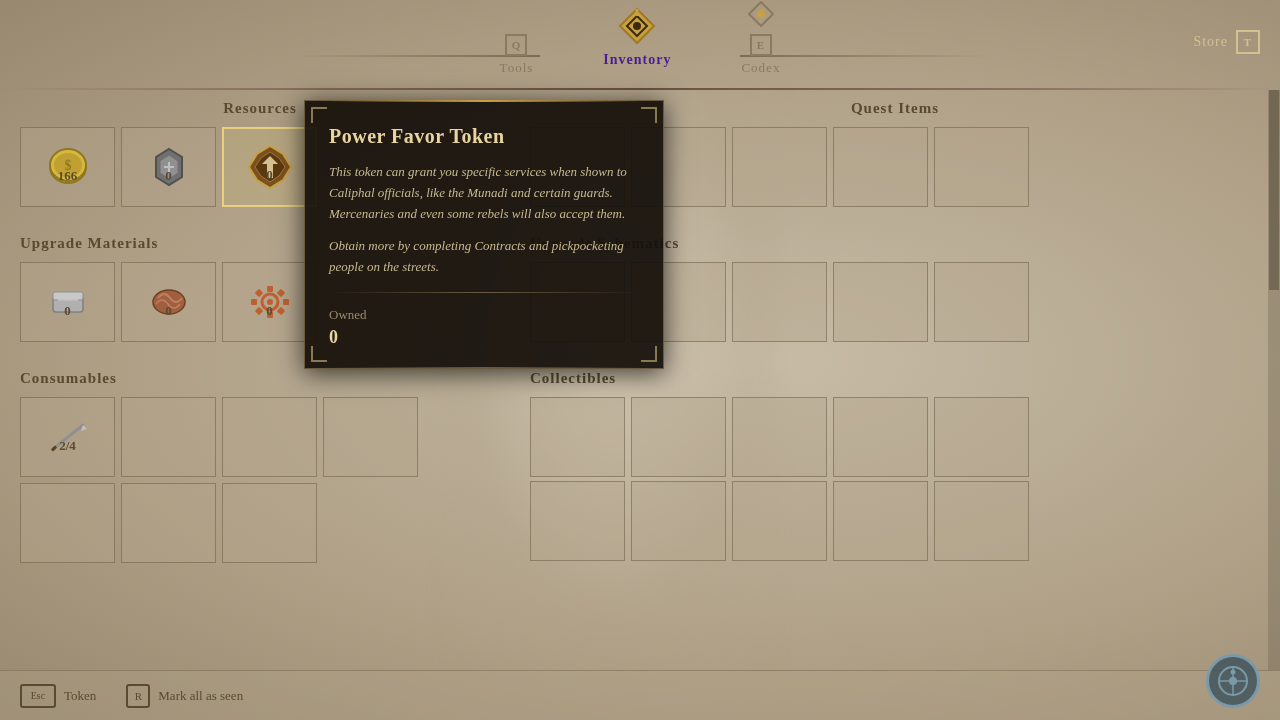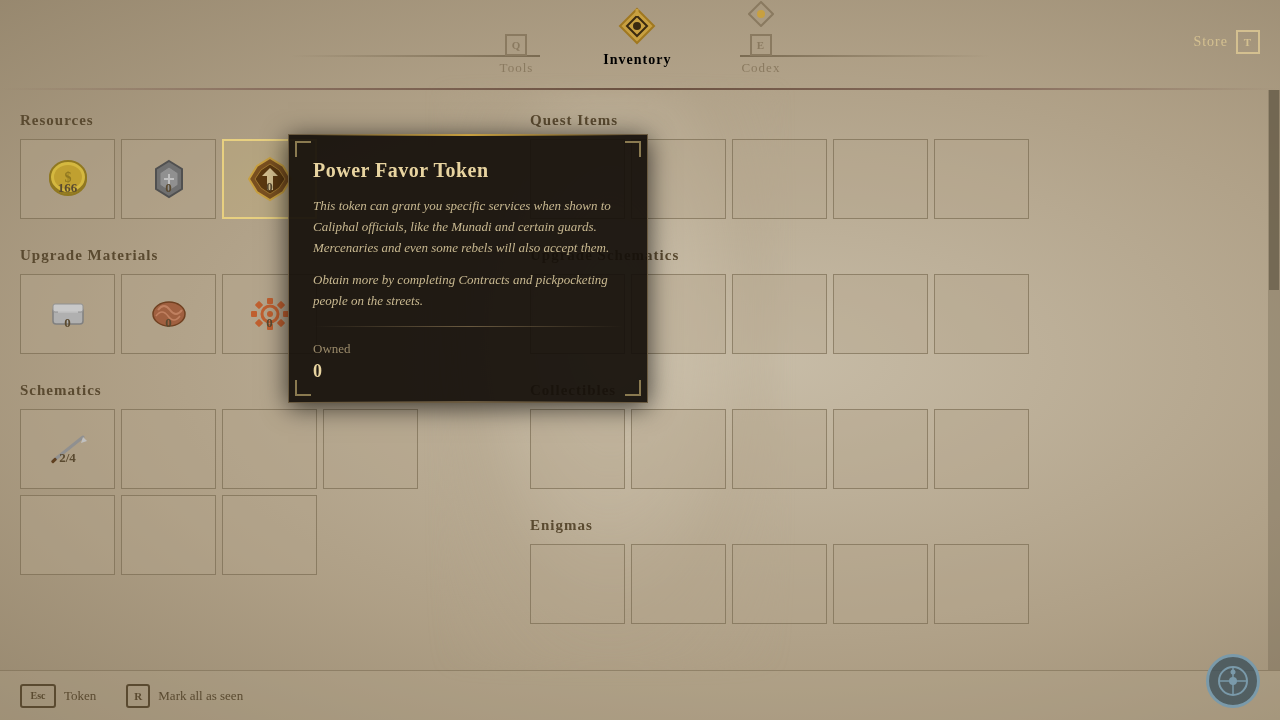--- a/index.html
+++ b/index.html
@@ -119,21 +119,22 @@
     .section-title {
       color: #5a4a30;
       font-size: 15px;
       font-weight: bold;
       letter-spacing: 1px;
       margin-bottom: 10px;
       margin-top: 28px;
     }
 
     .section-title:first-child {
-      margin-top: 12px;
+      margin-top: 0;
+      text-align: center;
     }
 
     .items-grid {
       display: flex;
       flex-wrap: wrap;
       gap: 6px;
       margin-bottom: 4px;
     }
 
     .item-slot {
@@ -198,28 +199,27 @@
       left: 1px;
       right: 1px;
       height: 200px;
       background: rgba(100,90,70,0.7);
     }
 
     
     .tooltip-overlay {
       position: absolute;
       top: 100px;
-      left: 288px;
+      left: 304px;
       width: 360px;
       background: rgba(20, 15, 10, 0.93);
       border: 1px solid #6a5a40;
       padding: 24px 24px 20px;
       z-index: 100;
       box-shadow: 0 4px 24px rgba(0,0,0,0.7);
-      margin-top: 34px;
     }
 
     .tooltip-overlay::before {
       content: '';
       position: absolute;
       top: -1px;
       left: 20px;
       right: 20px;
       height: 2px;
       background: linear-gradient(90deg, transparent, #c8a040, transparent);
@@ -308,21 +308,21 @@
     }
 
     .bottom-action .key-hint {
       width: 24px;
       height: 24px;
       border: 2px solid #5a4a30;
       display: flex;
       align-items: center;
       justify-content: center;
       font-size: 11px;
-      font-weight: bold;
+      font-weight: normal;
       border-radius: 3px;
     }
 
     .bottom-action .key-hint.esc {
       width: 36px;
       font-size: 10px;
     }
 
     
     .logo-bottom-right {
@@ -399,21 +399,21 @@
 
   <div class="nav-item nav-item-center" style="position:relative; top:-8px; margin: 0 30px;">
     <div style="display:flex; align-items:center; justify-content:center; width:40px; height:40px; margin-bottom:2px;">
       <svg width="38" height="38" viewBox="0 0 38 38">
         <polygon points="19,2 36,19 19,36 2,19" fill="#c8a040" stroke="#a07820" stroke-width="2"></polygon>
         <polygon points="19,9 29,19 19,29 9,19" fill="none" stroke="#3a2a10" stroke-width="2"></polygon>
         <circle cx="19" cy="19" r="4" fill="#3a2a10"></circle>
         <line x1="19" y1="2" x2="19" y2="9" stroke="#c8a040" stroke-width="3"></line>
       </svg>
     </div>
-    <span style="color:#000000; font-size:14px; letter-spacing:1px; font-weight:bold;">Inventory</span>
+    <span style="color:#4c1d95; font-size:14px; letter-spacing:1px; font-weight:bold;">Inventory</span>
   </div>
 
   <div class="nav-item">
     <div style="display:flex; align-items:center; justify-content:center; width:28px; height:28px; margin-bottom:2px;">
       <svg width="26" height="26" viewBox="0 0 26 26">
         <polygon points="13,1 25,13 13,25 1,13" fill="none" stroke="#8a7a60" stroke-width="2"></polygon>
         <circle cx="13" cy="13" r="4" fill="#c8a040"></circle>
       </svg>
     </div>
     <div class="key-hint">E</div>
@@ -510,21 +510,21 @@
             <rect x="11" y="10" width="6" height="6" rx="1" fill="#c06030" transform="rotate(45,14,13)"></rect>
             <rect x="33" y="10" width="6" height="6" rx="1" fill="#c06030" transform="rotate(45,36,13)"></rect>
             <rect x="11" y="28" width="6" height="6" rx="1" fill="#c06030" transform="rotate(45,14,31)"></rect>
             <rect x="33" y="28" width="6" height="6" rx="1" fill="#c06030" transform="rotate(45,36,31)"></rect>
           </svg>
         </div>
         <span class="item-count">0</span>
       </div>
     </div>
 
-    <div class="section-title">Schematics</div>
+    <div class="section-title">Consumables</div>
     <div class="items-grid">
 
 
       <div class="item-slot">
         <div class="item-icon">
           <svg width="50" height="44" viewBox="0 0 50 44">
             <line x1="10" y1="34" x2="40" y2="10" stroke="#909090" stroke-width="3" stroke-linecap="round"></line>
             <polygon points="40,10 44,14 38,16" fill="#c0c0c0"></polygon>
             <rect x="8" y="32" width="6" height="3" rx="1" fill="#604020" transform="rotate(-45,11,33.5)"></rect>
           </svg>
@@ -564,21 +564,20 @@
 
     <div class="section-title">Collectibles</div>
     <div class="items-grid">
       <div class="item-slot"></div>
       <div class="item-slot"></div>
       <div class="item-slot"></div>
       <div class="item-slot"></div>
       <div class="item-slot"></div>
     </div>
 
-    <div class="section-title">Enigmas</div>
     <div class="items-grid">
       <div class="item-slot"></div>
       <div class="item-slot"></div>
       <div class="item-slot"></div>
       <div class="item-slot"></div>
       <div class="item-slot"></div>
     </div>
   </div>
 </div>
 

